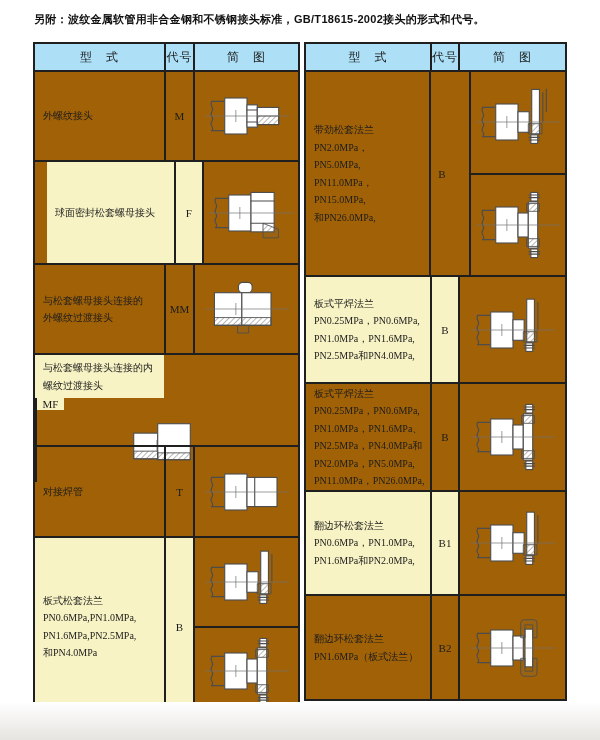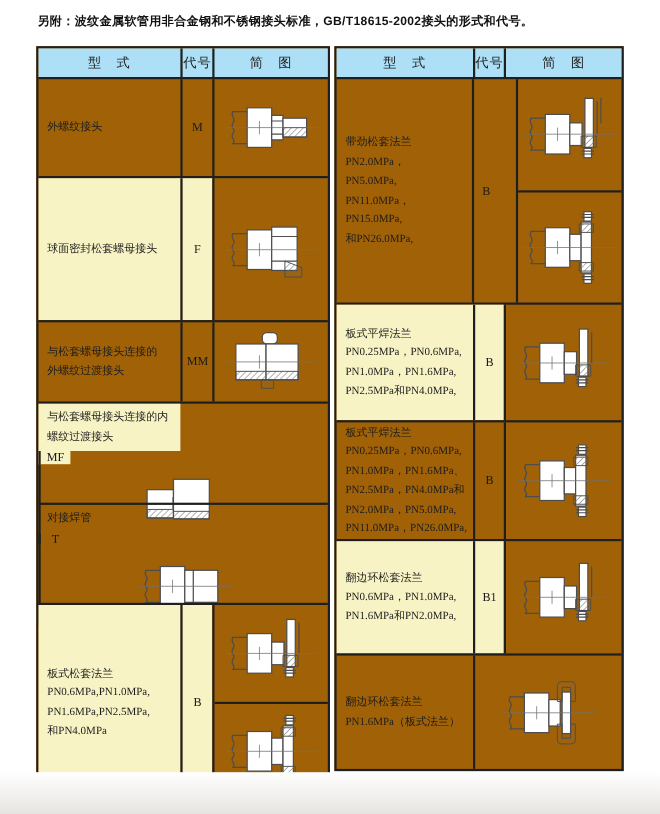--- a/index.html
+++ b/index.html
@@ -70,38 +70,38 @@
             <rect x="26" y="21" width="26" height="42" stroke="#4d4d4d" stroke-width="1.3" fill="#ffffff"></rect>
             <rect x="52" y="29" width="12" height="26" stroke="#4d4d4d" stroke-width="1.3" fill="#ffffff"></rect>
             <path d="M52,35 h12 M52,49 h12" stroke="#4d4d4d" stroke-width="1.3" fill="none" stroke-linecap="square"></path>
             <rect x="64" y="32" width="25" height="20" stroke="#4d4d4d" stroke-width="1.3" fill="#ffffff"></rect>
             <path d="M64,42 H89 V52 H64 z" stroke="#4d4d4d" stroke-width="1" fill="url(#hp)"></path>
             <path d="M3,42 H101 M39,35 V49" stroke="#6f6f6f" stroke-width="0.8" fill="none"></path>
           </svg>
         </div>
       </div>
     </div>
-    <div class="tr hl" style="height: 131px;">
+    <div class="tr hl" style="height: 103px; padding-left: 12px;">
       <div class="td td-type">球面密封松套螺母接头</div>
       <div class="td td-code">F</div>
       <div class="td td-diag">
         <div class="half">
           <svg viewBox="0 0 104 84" width="94" height="72" preserveAspectRatio="xMidYMid meet">
             <path d="M26,25 H11 M26,59 H11" stroke="#4d4d4d" stroke-width="1.3" fill="none" stroke-linecap="square"></path>
   <path d="M11,25 c-4,6 4,6 0,12 c-4,6 4,6 0,11 c-4,6 4,6 0,11" stroke="#4d4d4d" stroke-width="1.3" fill="none" stroke-linecap="square"></path>
             <rect x="26" y="21" width="26" height="42" stroke="#4d4d4d" stroke-width="1.3" fill="#ffffff"></rect>
             <rect x="52" y="18" width="27" height="46" stroke="#4d4d4d" stroke-width="1.3" fill="#ffffff"></rect>
             <path d="M52,28 h27 M52,54 h27" stroke="#4d4d4d" stroke-width="1.3" fill="none" stroke-linecap="square"></path>
             <path d="M66,54 l18,7 v10 h-18 z" stroke="#4d4d4d" stroke-width="1" fill="url(#hp)"></path>
             <path d="M3,42 H101 M39,35 V49" stroke="#6f6f6f" stroke-width="0.8" fill="none"></path>
           </svg>
         </div>
       </div>
     </div>
-    <div class="tr" style="height: 74px; font-family: Liberation Serif, serif;">
+    <div class="tr" style="height: 90px; font-family: Liberation Serif, serif;">
       <div class="td td-type">与松套螺母接头连接的
 外螺纹过渡接头</div>
       <div class="td td-code">MM</div>
       <div class="td td-diag">
         <div class="half">
           <svg viewBox="0 0 104 84" width="94" height="72" preserveAspectRatio="xMidYMid meet">
             <rect x="14" y="23" width="32" height="38" stroke="#4d4d4d" stroke-width="1.3" fill="#ffffff"></rect>
             <rect x="42" y="11" width="16" height="12" rx="5" stroke="#4d4d4d" stroke-width="1.3" fill="#ffffff"></rect>
             <rect x="46" y="23" width="34" height="38" stroke="#4d4d4d" stroke-width="1.3" fill="#ffffff"></rect>
             <path d="M14,52 H80 V61 H14 z" stroke="#4d4d4d" stroke-width="1" fill="url(#hp)"></path>
@@ -120,21 +120,21 @@
           <svg viewBox="0 0 104 84" width="94" height="72" preserveAspectRatio="xMidYMid meet">
             <rect x="12" y="27" width="28" height="30" stroke="#4d4d4d" stroke-width="1.3" fill="#ffffff"></rect>
             <rect x="40" y="16" width="38" height="42" stroke="#4d4d4d" stroke-width="1.3" fill="#ffffff"></rect>
             <path d="M12,48 H40 V57 H12 z" stroke="#4d4d4d" stroke-width="1" fill="url(#hp)"></path>
             <path d="M40,50 H78 V58 H40 z" stroke="#4d4d4d" stroke-width="1" fill="url(#hp)"></path>
             <path d="M3,42 H101 M39,35 V49" stroke="#6f6f6f" stroke-width="0.8" fill="none"></path>
           </svg>
         </div>
       </div>
     </div>
-    <div class="tr" style="height: 91px; flex-direction: column;">
+    <div class="tr" style="height: 91px;">
       <div class="td td-type">对接焊管</div>
       <div class="td td-code">T</div>
       <div class="td td-diag">
         <div class="half">
           <svg viewBox="0 0 104 84" width="94" height="72" preserveAspectRatio="xMidYMid meet">
             <path d="M26,25 H11 M26,59 H11" stroke="#4d4d4d" stroke-width="1.3" fill="none" stroke-linecap="square"></path>
   <path d="M11,25 c-4,6 4,6 0,12 c-4,6 4,6 0,11 c-4,6 4,6 0,11" stroke="#4d4d4d" stroke-width="1.3" fill="none" stroke-linecap="square"></path>
             <rect x="26" y="21" width="26" height="42" stroke="#4d4d4d" stroke-width="1.3" fill="#ffffff"></rect>
             <rect x="52" y="25" width="35" height="34" stroke="#4d4d4d" stroke-width="1.3" fill="#ffffff"></rect>
             <path d="M61,25 V59" stroke="#4d4d4d" stroke-width="1.3" fill="none" stroke-linecap="square"></path>
@@ -296,20 +296,21 @@
             <rect x="67" y="57" width="8" height="10" stroke="#4d4d4d" stroke-width="1.3" fill="#ffffff"></rect>
             <path d="M65,60 h12 M65,63 h12" stroke="#4d4d4d" stroke-width="1.3" fill="none" stroke-linecap="square"></path>
             <path d="M3,42 H101 M39,35 V49" stroke="#6f6f6f" stroke-width="0.8" fill="none"></path>
           </svg>
         </div>
       </div>
     </div>
     <div class="tr" style="height: 105px;">
       <div class="td td-type">翻边环松套法兰
 PN1.6MPa（板式法兰）</div>
+      <div class="td td-code">B2</div>
       <div class="td td-diag">
         <div class="half">
           <svg viewBox="0 0 104 84" width="94" height="72" preserveAspectRatio="xMidYMid meet">
             <path d="M26,25 H11 M26,59 H11" stroke="#4d4d4d" stroke-width="1.3" fill="none" stroke-linecap="square"></path>
   <path d="M11,25 c-4,6 4,6 0,12 c-4,6 4,6 0,11 c-4,6 4,6 0,11" stroke="#4d4d4d" stroke-width="1.3" fill="none" stroke-linecap="square"></path>
             <rect x="26" y="21" width="26" height="42" stroke="#4d4d4d" stroke-width="1.3" fill="#ffffff"></rect>
             <rect x="52" y="28" width="12" height="28" stroke="#4d4d4d" stroke-width="1.3" fill="#ffffff"></rect>
             <rect x="66" y="20" width="9" height="44" stroke="#4d4d4d" stroke-width="1.3" fill="#ffffff"></rect>
             <path d="M61,30 V13 q0,-4 4,-4 h11 q4,0 4,4 V30 h-5 V15 h-9 V30 z" stroke="#4d4d4d" stroke-width="1" fill="url(#hp)"></path>
             <path d="M61,54 V71 q0,4 4,4 h11 q4,0 4,-4 V54 h-5 V69 h-9 V54 z" stroke="#4d4d4d" stroke-width="1" fill="url(#hp)"></path>

